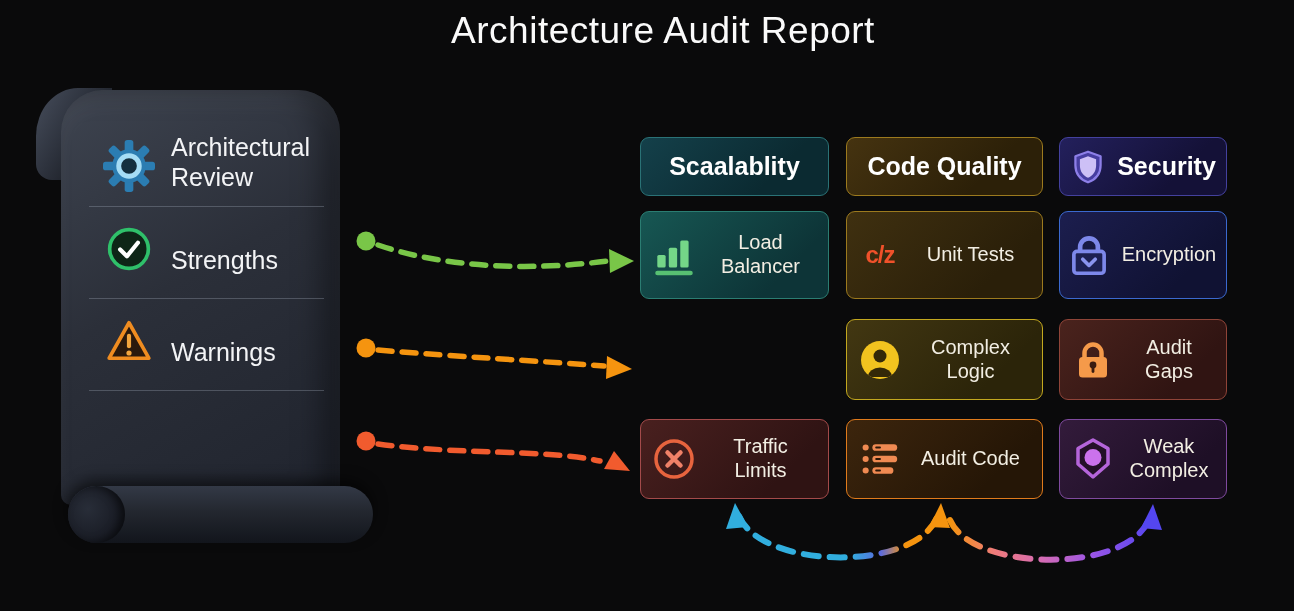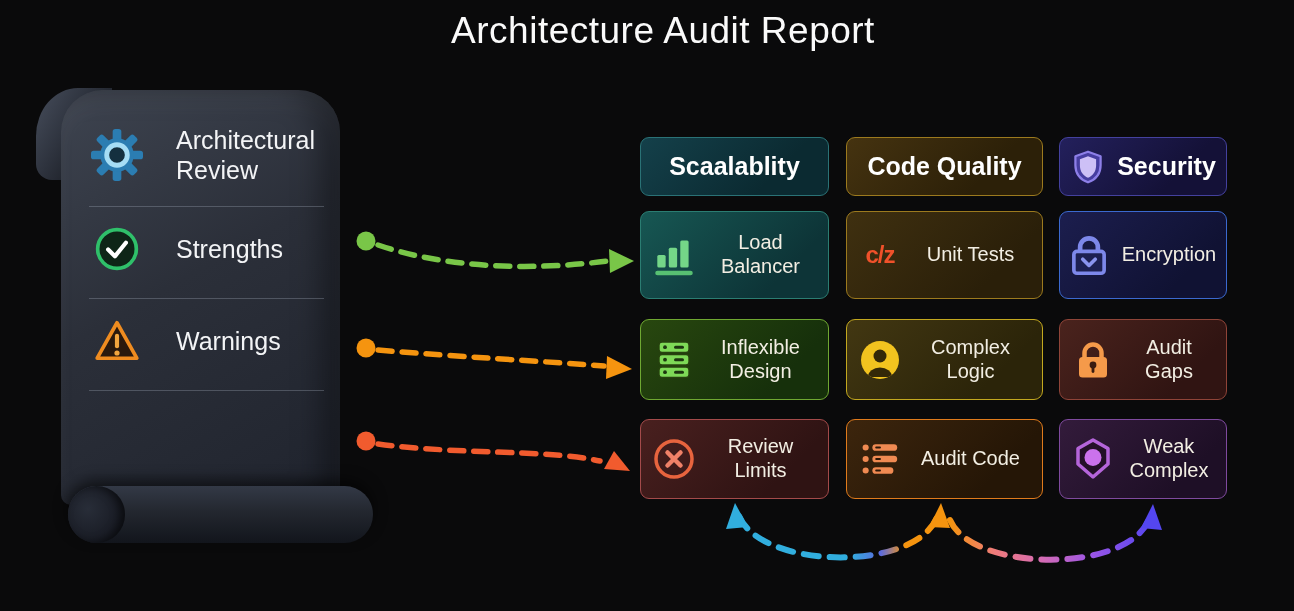--- a/index.html
+++ b/index.html
@@ -15,21 +15,21 @@
   .scroll-body{position:absolute;left:61px;top:90px;width:279px;height:415px;
         border-radius:42px 42px 10px 10px;
         background:linear-gradient(150deg,#3e4450 0%,#2b2f39 45%,#20242e 100%);
         box-shadow:inset -20px 0 28px rgba(0,0,0,.35), inset 0 16px 20px rgba(255,255,255,.04);}
   .roll{position:absolute;left:68px;top:486px;width:305px;height:57px;border-radius:29px;
         background:linear-gradient(180deg,#333946 0%,#23272f 45%,#12151c 100%);
         box-shadow:0 -6px 14px rgba(0,0,0,.55);}
   .roll-cap{position:absolute;left:0;top:0;width:57px;height:57px;border-radius:50%;
         background:radial-gradient(circle at 35% 40%,#282d38 0%,#1a1d26 60%,#0f1117 100%);
         box-shadow:inset -5px 0 9px rgba(0,0,0,.5);}
-  .legend-item{position:absolute;left:30px;right:14px;display:flex;align-items:center;gap:33px;}
+  .legend-item{position:absolute;left:42px;right:14px;display:flex;align-items:flex-end;gap:16px;}
   .legend-item .licon{flex:0 0 52px;width:52px;height:52px;display:flex;align-items:center;justify-content:center;}
   .legend-item .llabel{font-size:25px;font-weight:500;color:#f3f4f6;line-height:1.2;}
   .li1{top:28px;height:74px}.li2{top:133px;height:52px}.li3{top:225px;height:52px}.li4{top:318px;height:52px}
   .ldiv{position:absolute;left:28px;right:16px;height:1px;background:rgba(160,170,185,.33);}
   .ld1{top:116px}.ld2{top:208px}.ld3{top:300px}
   
   .card{position:absolute;box-sizing:border-box;border:1.5px solid;border-radius:9px;
         display:flex;align-items:center;justify-content:center;}
   .c1{left:640px;width:189px}.c2{left:846px;width:197px}.c3{left:1059px;width:168px}
   .rh{top:137px;height:59px}.r1{top:211px;height:88px}.r2{top:319px;height:81px}.r3{top:419px;height:80px}
@@ -149,40 +149,20 @@
     <span class="cicon">
       <svg viewBox="0 0 46 46" width="48" height="48">
         <path d="M14.5 20 v-4.5 a8.5 8.5 0 0 1 17 0 V20" fill="none" stroke="#7d88ea" stroke-width="4.5"></path>
         <rect x="8.5" y="19.5" width="29" height="21" rx="3" fill="#1d2052" stroke="#7d88ea" stroke-width="3.5"></rect>
         <path d="M17 27 l6 6 6-6" fill="none" stroke="#8a94ee" stroke-width="3.5" stroke-linecap="round" stroke-linejoin="round"></path>
       </svg>
     </span>
     <span class="clabel">Encryption</span>
   </div>
 
-  <div class="card c1 r2 inf">
-    <span class="cicon">
-      <svg viewBox="0 0 46 46" width="46" height="46">
-        <g fill="#7ed957" stroke="#27420f" stroke-width="1.4">
-          <rect x="8" y="5" width="30" height="10.5" rx="3"></rect>
-          <rect x="8" y="17.5" width="30" height="10.5" rx="3"></rect>
-          <rect x="8" y="30" width="30" height="10.5" rx="3"></rect>
-        </g>
-        <g fill="#1d3510">
-          <circle cx="14" cy="10.2" r="1.9"></circle>
-            <circle cx="14" cy="22.7" r="1.9"></circle>
-            <circle cx="14" cy="35.2" r="1.9"></circle>
-          <rect x="23" y="8.7" width="10" height="3" rx="1.5"></rect>
-          <rect x="23" y="21.2" width="10" height="3" rx="1.5"></rect>
-          <rect x="23" y="33.7" width="10" height="3" rx="1.5"></rect>
-        </g>
-      </svg>
-    </span>
-    <span class="clabel">Inflexible Design</span>
-  </div>
   <div class="card c2 r2 cl">
     <span class="cicon">
       <svg viewBox="0 0 46 46" width="46" height="46">
         <defs>
             <clipPath id="clipUser">
               <circle cx="23" cy="23" r="19"></circle>
             </clipPath>
           </defs>
         <circle cx="23" cy="23" r="19" fill="#f2c31f"></circle>
         <g clip-path="url(#clipUser)" fill="#342808">
@@ -205,21 +185,21 @@
     <span class="clabel">Audit Gaps</span>
   </div>
 
   <div class="card c1 r3 tl">
     <span class="cicon">
       <svg viewBox="0 0 46 46" width="46" height="46">
         <circle cx="23" cy="23" r="18" fill="none" stroke="#e8643e" stroke-width="3.5"></circle>
         <path d="M16.5 16.5 L29.5 29.5 M29.5 16.5 L16.5 29.5" stroke="#ef8168" stroke-width="4.5" stroke-linecap="round"></path>
       </svg>
     </span>
-    <span class="clabel">Review Limits</span>
+    <span class="clabel">Traffic Limits</span>
   </div>
   <div class="card c2 r3 dc">
     <span class="cicon">
       <svg viewBox="0 0 46 46" width="44" height="44">
         <g fill="#f08a52">
           <circle cx="8" cy="11" r="3.2"></circle>
             <circle cx="8" cy="23" r="3.2"></circle>
             <circle cx="8" cy="35" r="3.2"></circle>
           <rect x="15" y="7.5" width="26" height="7" rx="3.5"></rect>
           <rect x="15" y="19.5" width="26" height="7" rx="3.5"></rect>

